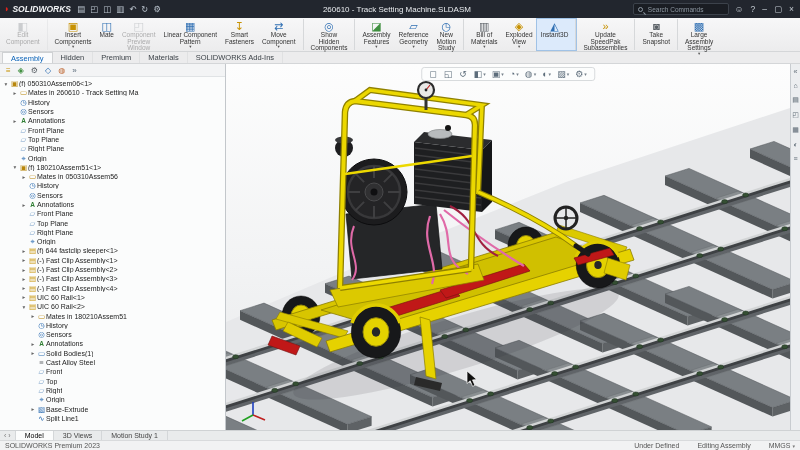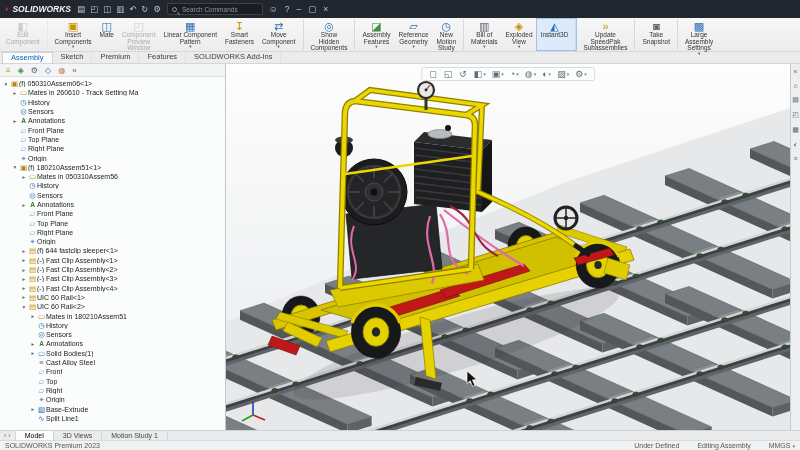--- a/index.html
+++ b/index.html
@@ -56,21 +56,21 @@
   [data-icon="reference-geometry"]::before{content:"▱";color:#2f6fb3;}
   [data-icon="new-motion-study"]::before{content:"◷";color:#2f6fb3;}
   [data-icon="bom"]::before{content:"▥";color:#5a6066;}
   [data-icon="exploded-view"]::before{content:"◈";color:#c79100;}
   [data-icon="instant3d"]::before{content:"◭";color:#2f6fb3;}
   [data-icon="speedpak"]::before{content:"»";color:#c79100;}
   [data-icon="take-snapshot"]::before{content:"◙";color:#5a6066;}
   [data-icon="large-assembly"]::before{content:"▩";color:#2f6fb3;}
   
   .cmdtabs{height:12px;background:#ececed;border-bottom:1px solid #d4d6d8;display:flex;align-items:stretch;padding-left:2px;font-size:7.5px;color:#3c4248;}
-  .ctab{display:flex;align-items:flex-start;padding:0 8px;border-right:1px solid #e0e1e2;}
+  .ctab{display:flex;align-items:center;padding:0 8px;border-right:1px solid #e0e1e2;}
   .ctab[data-active="true"]{background:#fafbfc;color:#0b63b8;border:1px solid #cfd1d3;border-bottom:none;}
   
   .main{display:flex;height:366px;position:relative;}
   .panel{width:226px;flex:none;background:#fbfcfc;border-right:1px solid #c3c7cb;display:flex;flex-direction:column;}
   .panel-tabs{height:13px;flex:none;display:flex;gap:7px;align-items:center;padding:0 6px;border-bottom:1px solid #e0e3e5;background:#f3f4f5;font-size:8px;color:#5a6b7a;}
   .ptab[data-active="true"]{color:#0b63b8;}
   [data-icon="featuremanager"]::before{content:"≡";color:#c79100;}
   [data-icon="propertymanager"]::before{content:"◈";color:#3f8f3f;}
   [data-icon="configurationmanager"]::before{content:"⚙";color:#5a6066;}
   [data-icon="dimxpertmanager"]::before{content:"◇";color:#2f6fb3;}
@@ -149,20 +149,21 @@
     <div class="qat">
 
     <span class="qi ic" data-icon="new-doc"></span>
         <span class="qi ic" data-icon="open-doc"></span>
         <span class="qi ic" data-icon="save-doc"></span>
         <span class="qi ic" data-icon="print-doc"></span>
         <span class="qi ic" data-icon="undo-action"></span>
         <span class="qi ic" data-icon="rebuild"></span>
         <span class="qi ic" data-icon="options-gear"></span>
       </div>
+    <div class="doc-title">260610 - Track Setting Machine.SLDASM</div>
     <div class="search">
       <span class="mag"></span>
       <input class="search-input" placeholder="Search Commands" style="">
     </div>
     <div class="winctl">
 
     <span class="ic" data-icon="user-account"></span>
         <span class="ic" data-icon="help"></span>
         <span class="ic" data-icon="minimize"></span>
         <span class="ic" data-icon="restore"></span>
@@ -294,27 +295,27 @@
         <span class="rcaret">▾</span>
       </div>
     </div>
 
   <div class="cmdtabs">
 
   <div class="ctab" data-active="true">
         <span>Assembly</span>
       </div>
       <div class="ctab" data-active="false">
-        <span>Sketch</span>
+        <span>Hidden</span>
       </div>
       <div class="ctab" data-active="false">
         <span>Premium</span>
       </div>
       <div class="ctab" data-active="false">
-        <span>Features</span>
+        <span>Materials</span>
       </div>
       <div class="ctab" data-active="false">
         <span>SOLIDWORKS Add-Ins</span>
       </div>
     </div>
 
   <div class="main">
 
     <div class="panel">
       <div class="panel-tabs">

